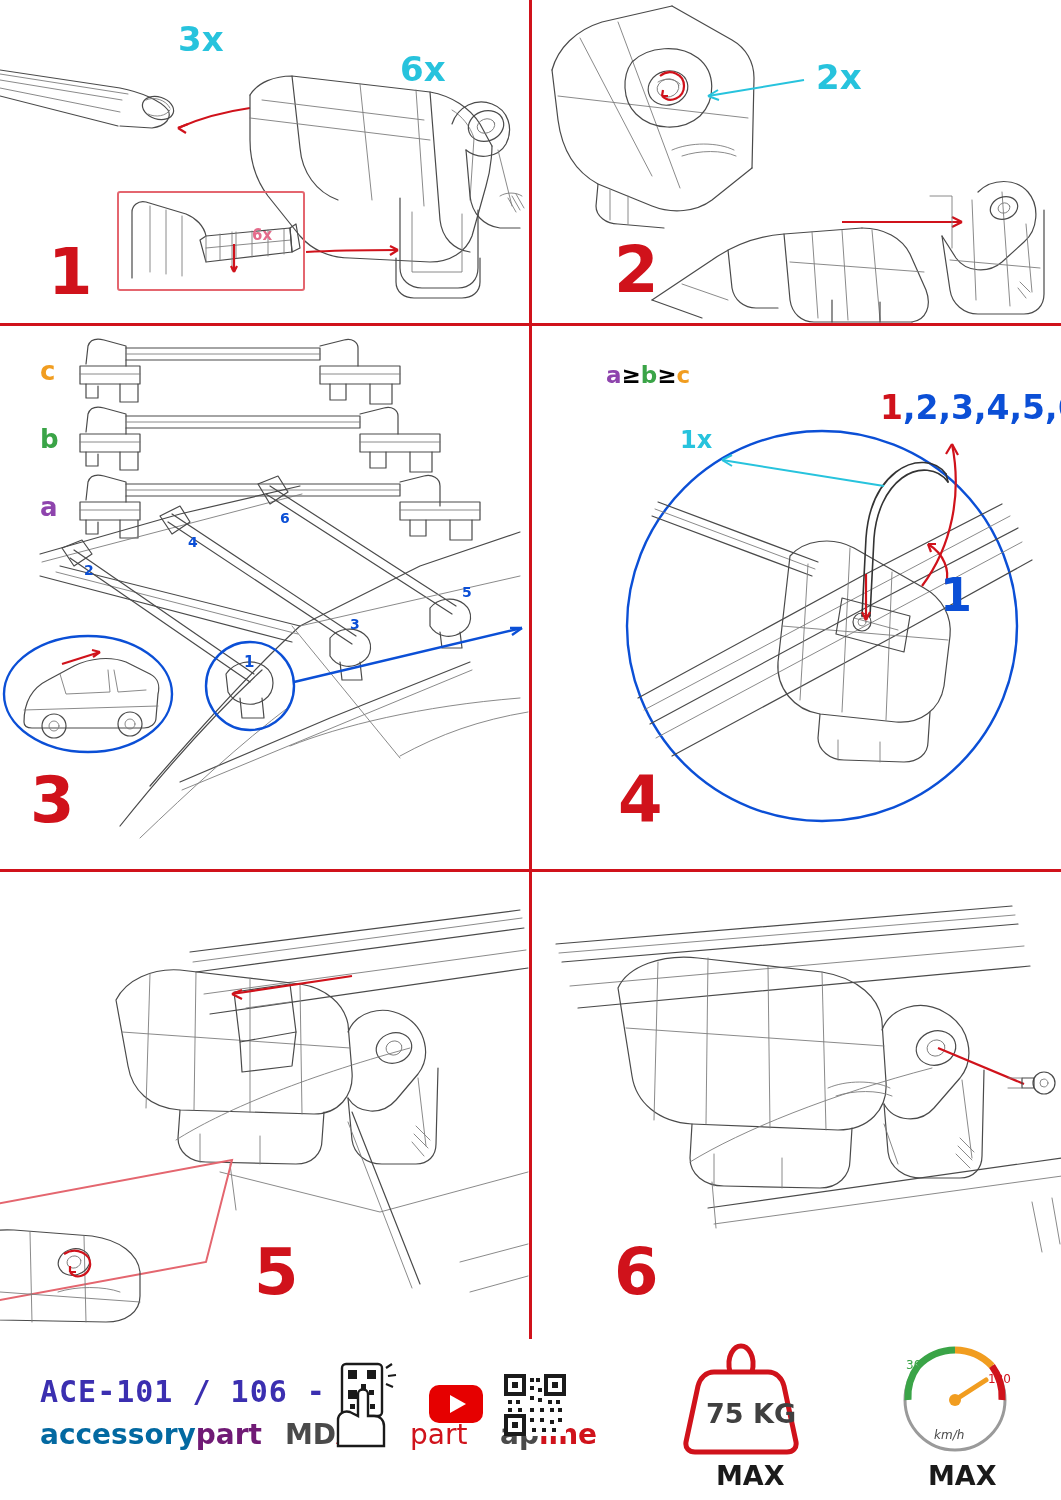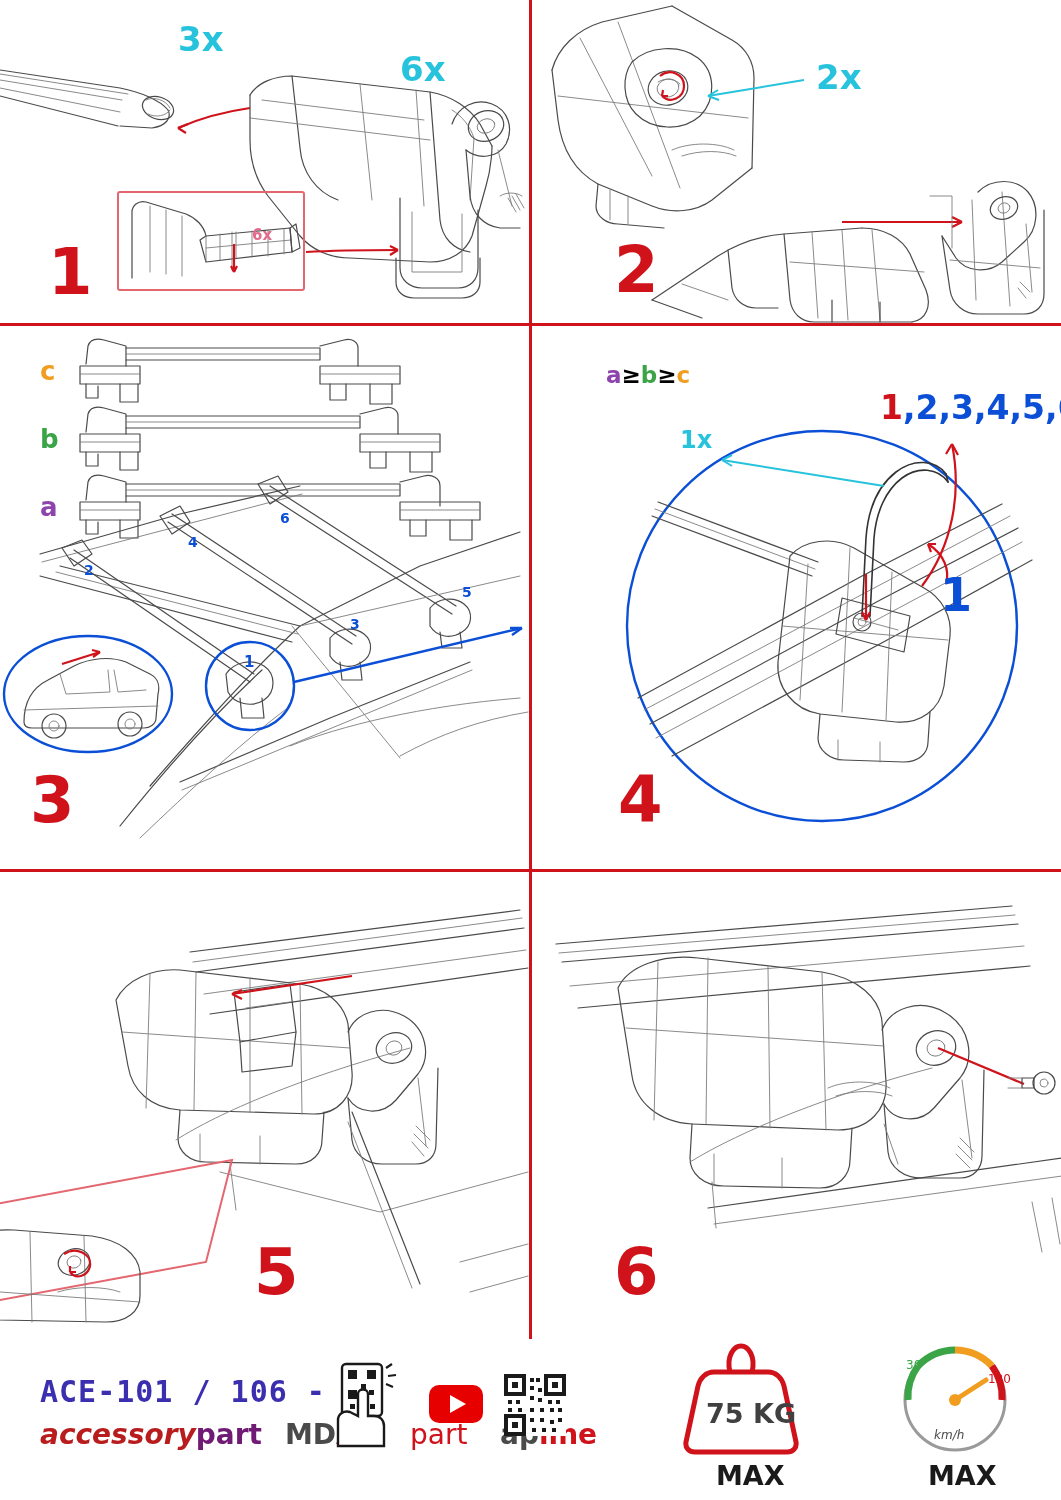--- a/index.html
+++ b/index.html
@@ -42,21 +42,21 @@
   .circ-blue{fill:none;stroke:#0b4fd6;stroke-width:2.4;}
   .box-red{fill:none;stroke:#e4666f;stroke-width:2;}
 
   
   .footer{position:absolute;left:0;top:1360px;width:1061px;height:140px;}
   .model-code{
     position:absolute;left:40px;top:14px;color:#3b2fb0;
     font-size:30px;font-weight:bold;font-family:"DejaVu Sans Mono", monospace;letter-spacing:1px;
   }
   .brand1{position:absolute;left:40px;top:58px;font-size:28px;font-weight:bold;font-family:"DejaVu Sans", sans-serif;}
-  .brand1 .a{color:#b91c1c;font-style:italic;}
+  .brand1 .a{color:#0369a1;}
   .brand1 .b{color:#701a75;}
   .brandrow{position:absolute;top:58px;font-size:28px;font-weight:bold;font-family:"DejaVu Sans", sans-serif;}
   .mdak{left:285px;color:#4a4a4a;}
   .mdak .red{color:#d0121b;}
   .ipqi{left:410px;color:#d0121b;font-weight:normal;}
   .apline{left:500px;color:#4a4a4a;}
   .apline .red{color:#d0121b;}
   .weight-label,.speed-label{
     position:absolute;color:#1a1a1a;font-size:27px;font-weight:bold;
     font-family:"DejaVu Sans", sans-serif;

